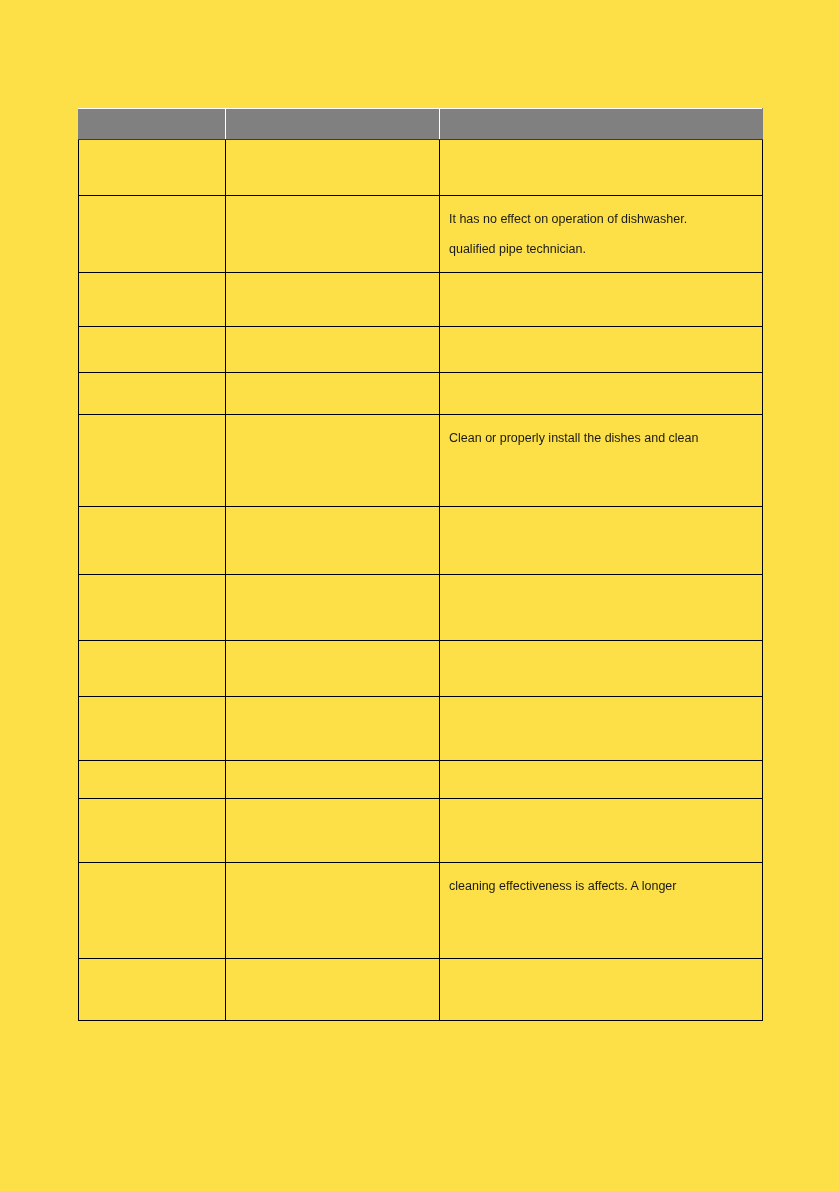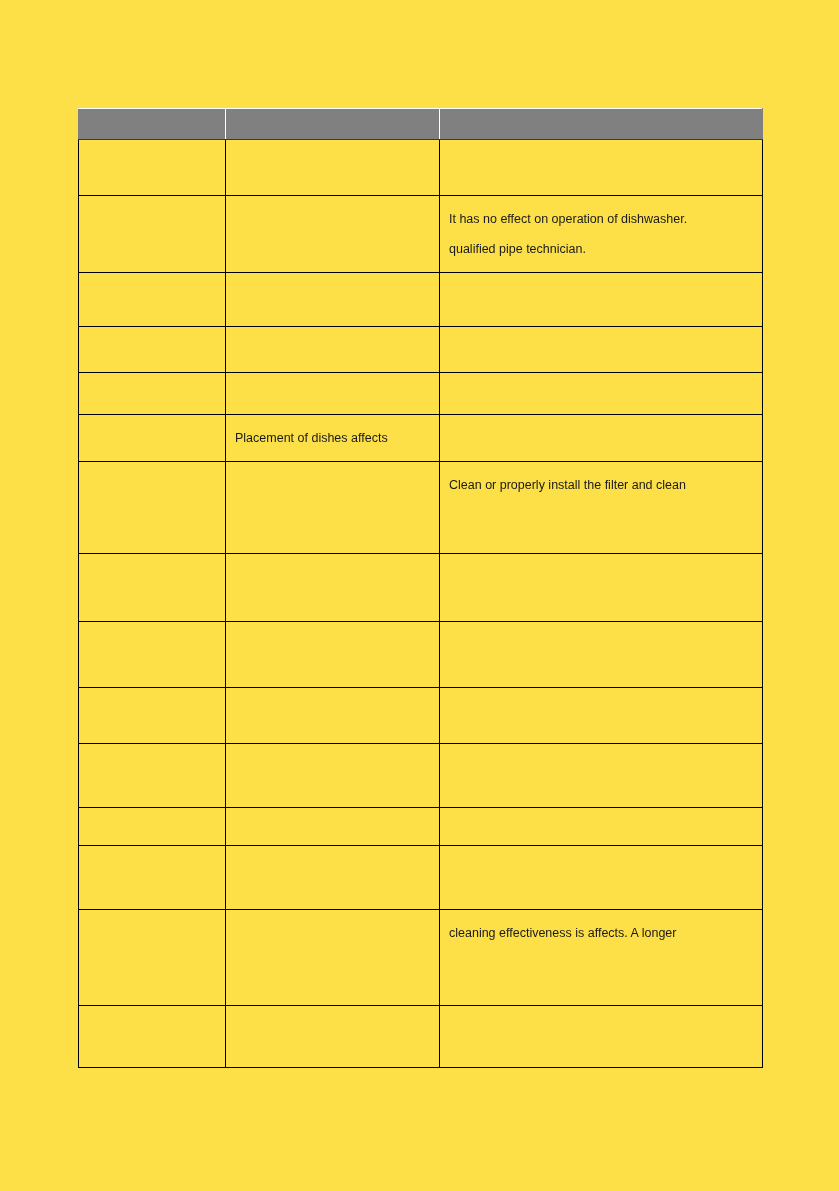--- a/index.html
+++ b/index.html
@@ -151,41 +151,30 @@
               <span class="cell-text"></span>
             </td>
           <td>
               <span class="cell-text"></span>
             </td>
           <td>
               <span class="cell-text"></span>
             </td>
         </tr>
 
-        <tr style="height:46px">
-          <td class="nb">
-              <span class="cell-text"></span>
-            </td>
-          <td>
-              <span class="cell-text">Placement of dishes affects</span>
-            </td>
-          <td>
-              <span class="cell-text"></span>
-            </td>
-        </tr>
 
         <tr style="height:92px">
           <td>
               <span class="cell-text"></span>
             </td>
           <td>
               <span class="cell-text"></span>
             </td>
           <td>
-              <span class="cell-text">Clean or properly install the filter and clean</span>
+              <span class="cell-text">Clean or properly install the dishes and clean</span>
             </td>
         </tr>
 
         <tr style="height:68px">
           <td>
               <span class="cell-text"></span>
             </td>
           <td>
               <span class="cell-text"></span>
             </td>

